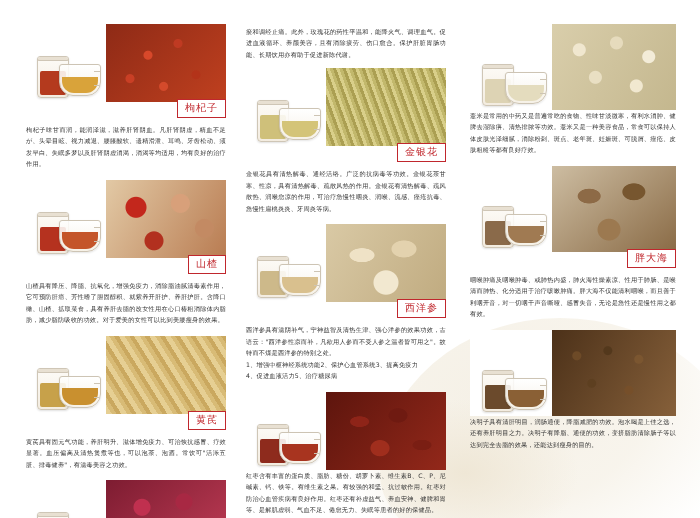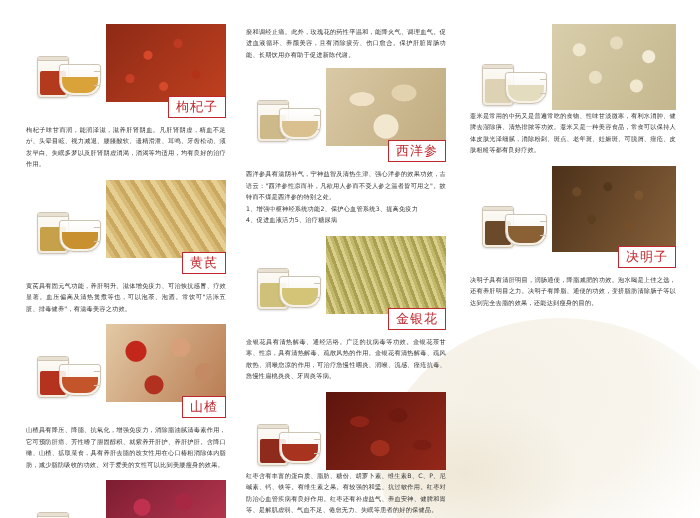--- a/index.html
+++ b/index.html
@@ -86,21 +86,21 @@
   .cup-handle{
     position:absolute;right:-7px;top:6px;width:12px;height:13px;
     border:1px solid #cdc4b4;border-left:none;border-radius:0 8px 8px 0;
   }
 
   
   .tag{
     display:inline-block;
     border:1px solid #c0272d;
     color:#c0272d;
-    font-size:13px;
+    font-size:10px;
     line-height:1;
     padding:3px 7px 4px;
     letter-spacing:1px;
     background:#fff;
     position:relative;
     top:-6px;
   }
   .tag-wrap{text-align:right;}
 
   .para{
@@ -139,70 +139,89 @@
       <div class="tag-wrap">
         <span class="tag">枸杞子</span>
       </div>
       <p class="para">枸杞子味甘而润，能润泽滋，滋养肝肾阴血。凡肝肾阴虚，精血不足が、头晕目眩、视力减退、腰膝酸软、遗精滑泄、耳鸣、牙齿松动、须发早白、失眠多梦以及肝肾阴虚消渴，消渴等均适用，均有良好的治疗作用。</p>
     </div>
 
     <div class="block">
       <div class="photo">
         <div class="photo-left">
           <div class="jar">
+              <div class="jar-fill" style="background:#b5321f"></div>
+            </div>
+          <div class="cup">
+              <div class="cup-fill" style="background:#c4552a"></div>
+              <div class="cup-handle"></div>
+            </div>
+        </div>
+        <div class="photo-right" style="background:radial-gradient(circle at 25% 35%,#c3271c 0 10px,transparent 11px),radial-gradient(circle at 62% 30%,#d8a07a 0 9px,transparent 10px),radial-gradient(circle at 82% 62%,#c38a63 0 9px,transparent 10px),radial-gradient(circle at 40% 78%,#b2301f 0 9px,transparent 10px),linear-gradient(120deg,#e2c9a5,#b97c52)"></div>
+      </div>
+      <div class="tag-wrap">
+        <span class="tag">山楂</span>
+      </div>
+      <p class="para">山楂具有降压、降脂、抗氧化，增强免疫力，消除脂油腻清毒素作用，它可预防肝癌、芳性嗜了胆固醇积、就紫养开肝护、养肝护肝。含降口橄、山楂、拡取菜食，具有养肝去脂的改女性用在心口椿粗消除体内脂肪，减少脂防吸收的功效。对于爱美的女性可以比到美腰瘦身的效果。</p>
+    </div>
+
+    <div class="block">
+      <div class="photo">
+        <div class="photo-left">
+          <div class="jar">
               <div class="jar-fill" style="background:#c7a14a"></div>
             </div>
           <div class="cup">
               <div class="cup-fill" style="background:#c9902f"></div>
               <div class="cup-handle"></div>
             </div>
         </div>
         <div class="photo-right" style="background:repeating-linear-gradient(58deg,#e6cf93 0 5px,#d8bb76 5px 9px,#caa85f 9px 13px),radial-gradient(circle at 50% 50%,#efe0b6,#c79f57)"></div>
       </div>
       <div class="tag-wrap">
         <span class="tag">黄芪</span>
       </div>
       <p class="para">黄芪具有固元气功能，养肝明升、滋体增免疫力、可治恢抗感冒、疗效显著。血压偏高及清热煲煮等也，可以泡茶、泡酒。常饮可"活泺五脏、排毒健养"，有滋毒美容之功效。</p>
     </div>
 
     <div class="block">
       <div class="photo">
         <div class="photo-left">
-          <div class="jar">
-              <div class="jar-fill" style="background:#b5321f"></div>
-            </div>
-          <div class="cup">
-              <div class="cup-fill" style="background:#c4552a"></div>
-              <div class="cup-handle"></div>
-            </div>
-        </div>
-        <div class="photo-right" style="background:radial-gradient(circle at 25% 35%,#c3271c 0 10px,transparent 11px),radial-gradient(circle at 62% 30%,#d8a07a 0 9px,transparent 10px),radial-gradient(circle at 82% 62%,#c38a63 0 9px,transparent 10px),radial-gradient(circle at 40% 78%,#b2301f 0 9px,transparent 10px),linear-gradient(120deg,#e2c9a5,#b97c52)"></div>
-      </div>
-      <div class="tag-wrap">
-        <span class="tag">山楂</span>
-      </div>
-      <p class="para">山楂具有降压、降脂、抗氧化，增强免疫力，消除脂油腻清毒素作用，它可预防肝癌、芳性嗜了胆固醇积、就紫养开肝护、养肝护肝。含降口橄、山楂、拡取菜食，具有养肝去脂的改女性用在心口椿粗消除体内脂肪，减少脂防吸收的功效。对于爱美的女性可以比到美腰瘦身的效果。</p>
-    </div>
-
-    <div class="block">
-      <div class="photo">
-        <div class="photo-left">
           <div class="jar"></div>
 
         </div>
         <div class="photo-right" style="background:radial-gradient(circle at 30% 35%,#c0304f 0 8px,transparent 9px),radial-gradient(circle at 65% 28%,#a82843 0 8px,transparent 9px),radial-gradient(circle at 45% 70%,#d14a64 0 8px,transparent 9px),radial-gradient(circle at 80% 70%,#8e2038 0 8px,transparent 9px),linear-gradient(140deg,#7d1c31,#c13d56)"></div>
       </div>
 
     </div>
 
   </div>
 
   <div class="col col-2">
 
     <p class="para top">瘀和调经止痛。此外，玫瑰花的药性平温和，能降火气、调理血气。促进血液循环、养颜美容，且有消除疲劳、伤口愈合。保护肝脏胃肠功能、长期饮用亦有助于促进新陈代谢。</p>
+
+    <div class="block">
+      <div class="photo">
+        <div class="photo-left">
+          <div class="jar">
+              <div class="jar-fill" style="background:#cfc07a"></div>
+            </div>
+          <div class="cup">
+              <div class="cup-fill" style="background:#d4c478"></div>
+              <div class="cup-handle"></div>
+            </div>
+        </div>
+        <div class="photo-right" style="background:repeating-linear-gradient(70deg,#d9cf8a 0 3px,#c2b86c 3px 6px,#ab9f52 6px 9px),linear-gradient(100deg,#e7e0ab,#b5a95e)"></div>
+      </div>
+      <div class="tag-wrap">
+        <span class="tag">金银花</span>
+      </div>
+      <p class="para">金银花具有清热解毒、通经活络。广泛的抗病毒等功效。金银花茶甘寒、性凉，具有清热解毒、疏散风热的作用。金银花有清热解毒、疏风散热、润喉您凉的作用，可治疗急慢性咽炎、润喉、流感、痤疮抗毒、急慢性扁桃炎炎、牙周炎等病。</p>
+    </div>
 
     <div class="block">
       <div class="photo">
         <div class="photo-left">
           <div class="jar">
               <div class="jar-fill" style="background:#cdb98a"></div>
             </div>
           <div class="cup">
               <div class="cup-fill" style="background:#d9c08e"></div>
               <div class="cup-handle"></div>
@@ -215,39 +234,20 @@
       </div>
       <p class="para" style="white-space:pre-line">西洋参具有滋阴补气，宁神益智及清热生津、强心洋参的效果功效，古语云："西洋参性凉而补，凡欲用人参而不受人参之温者皆可用之"。故特而不煤是西洋参的特别之处。
 1、增强中枢神经系统功能2、保护心血管系统3、提高免疫力
 4、促进血液活力5、治疗糖尿病</p>
     </div>
 
     <div class="block">
       <div class="photo">
         <div class="photo-left">
           <div class="jar">
-              <div class="jar-fill" style="background:#cfc07a"></div>
-            </div>
-          <div class="cup">
-              <div class="cup-fill" style="background:#d4c478"></div>
-              <div class="cup-handle"></div>
-            </div>
-        </div>
-        <div class="photo-right" style="background:repeating-linear-gradient(70deg,#d9cf8a 0 3px,#c2b86c 3px 6px,#ab9f52 6px 9px),linear-gradient(100deg,#e7e0ab,#b5a95e)"></div>
-      </div>
-      <div class="tag-wrap">
-        <span class="tag">金银花</span>
-      </div>
-      <p class="para">金银花具有清热解毒、通经活络。广泛的抗病毒等功效。金银花茶甘寒、性凉，具有清热解毒、疏散风热的作用。金银花有清热解毒、疏风散热、润喉您凉的作用，可治疗急慢性咽炎、润喉、流感、痤疮抗毒、急慢性扁桃炎炎、牙周炎等病。</p>
-    </div>
-
-    <div class="block">
-      <div class="photo">
-        <div class="photo-left">
-          <div class="jar">
               <div class="jar-fill" style="background:#8e2b1d"></div>
             </div>
           <div class="cup">
               <div class="cup-fill" style="background:#a8341f"></div>
               <div class="cup-handle"></div>
             </div>
         </div>
         <div class="photo-right" style="background:radial-gradient(ellipse at 28% 38%,#8e2418 0 9px,transparent 10px),radial-gradient(ellipse at 60% 30%,#6f1a11 0 9px,transparent 10px),radial-gradient(ellipse at 45% 72%,#a02e1d 0 9px,transparent 10px),radial-gradient(ellipse at 80% 68%,#7a1e13 0 9px,transparent 10px),linear-gradient(130deg,#5d150d,#93281a)"></div>
       </div>
       <p class="para">红枣含有丰富的蛋白质、脂肪、糖份、胡萝卜素、维生素B、C、P、尼碱素、钙、铁等。有维生素之果。有较强的和坚、抗过敏作用。红枣对防治心血管疾病有良好作用。红枣还有补虚益气、养血安神、健脾和胃等、是解肌虚弱、气血不足、倦怠无力、失眠等患者的好的保健品。</p>
@@ -266,35 +266,50 @@
           <div class="cup">
               <div class="cup-fill" style="background:#e4dcbe"></div>
               <div class="cup-handle"></div>
             </div>
         </div>
         <div class="photo-right" style="background:radial-gradient(circle at 22% 30%,#f0e7cf 0 6px,transparent 7px),radial-gradient(circle at 52% 22%,#e6dbbd 0 6px,transparent 7px),radial-gradient(circle at 78% 38%,#f3ecd8 0 6px,transparent 7px),radial-gradient(circle at 35% 62%,#e9dfc3 0 6px,transparent 7px),radial-gradient(circle at 68% 72%,#f1e8d0 0 6px,transparent 7px),linear-gradient(120deg,#d9ceab,#c4b78e)"></div>
       </div>
       <p class="para">薏米是常用的中药又是普遍常吃的食物、性味甘淡微寒，有利水消肿、健脾去湿除痹、清热排脓等功效。薏米又是一种美容食品，常食可以保持人体皮肤光泽细腻，消除粉刺、斑点、老年斑、妊娠斑、可脱屑、痤疮、皮肤粗糙等都有良好疗效。</p>
     </div>
 
-
     <div class="block">
       <div class="photo tall">
         <div class="photo-left">
           <div class="jar">
+              <div class="jar-fill" style="background:#8a6a4a"></div>
+            </div>
+          <div class="cup">
+              <div class="cup-fill" style="background:#a07a52"></div>
+              <div class="cup-handle"></div>
+            </div>
+        </div>
+        <div class="photo-right" style="background:radial-gradient(ellipse at 30% 35%,#8d6a46 0 11px,transparent 12px),radial-gradient(ellipse at 66% 30%,#77562f 0 11px,transparent 12px),radial-gradient(ellipse at 46% 74%,#9c7950 0 11px,transparent 12px),linear-gradient(140deg,#cdbda2,#8a6b46)"></div>
+      </div>
+      <div class="tag-wrap">
+        <span class="tag">胖大海</span>
+      </div>
+      <p class="para">咽喉肿痛及咽喉肿毒、或肺热内盛，肺火海性燥素凉、性用于肺肠、是喉清而肺热、化分适用于治疗咳嗽肿痛。胖大海不仅能清利咽喉，而且善于利咽开音，对一切咽干声音嘶哑、感冒失音，无论是急性还是慢性用之都有效。</p>
+    </div>
+
+    <div class="block">
+      <div class="photo tall">
+        <div class="photo-left">
+          <div class="jar">
               <div class="jar-fill" style="background:#6b4a2c"></div>
             </div>
           <div class="cup">
               <div class="cup-fill" style="background:#8a6035"></div>
               <div class="cup-handle"></div>
             </div>
         </div>
         <div class="photo-right" style="background:radial-gradient(circle at 20% 30%,#6d4a27 0 4px,transparent 5px),radial-gradient(circle at 45% 24%,#53381c 0 4px,transparent 5px),radial-gradient(circle at 70% 34%,#7b5630 0 4px,transparent 5px),radial-gradient(circle at 32% 62%,#5d3f20 0 4px,transparent 5px),radial-gradient(circle at 62% 70%,#764f2a 0 4px,transparent 5px),linear-gradient(120deg,#4c3119,#86603a)"></div>
       </div>
-      <div class="tag-wrap">
-        <span class="tag">决明子</span>
-      </div>
       <p class="para">决明子具有清肝明目，润肠通便，降脂减肥的功效。泡水喝是上佳之选，还有养肝明目之力。决明子有降脂、通便的功效，变挤脂肪清除肠子等以达到完全去脂的效果，还能达到瘦身的目的。</p>
     </div>
 
   </div>
 
 </div>
 
 </body></html>

